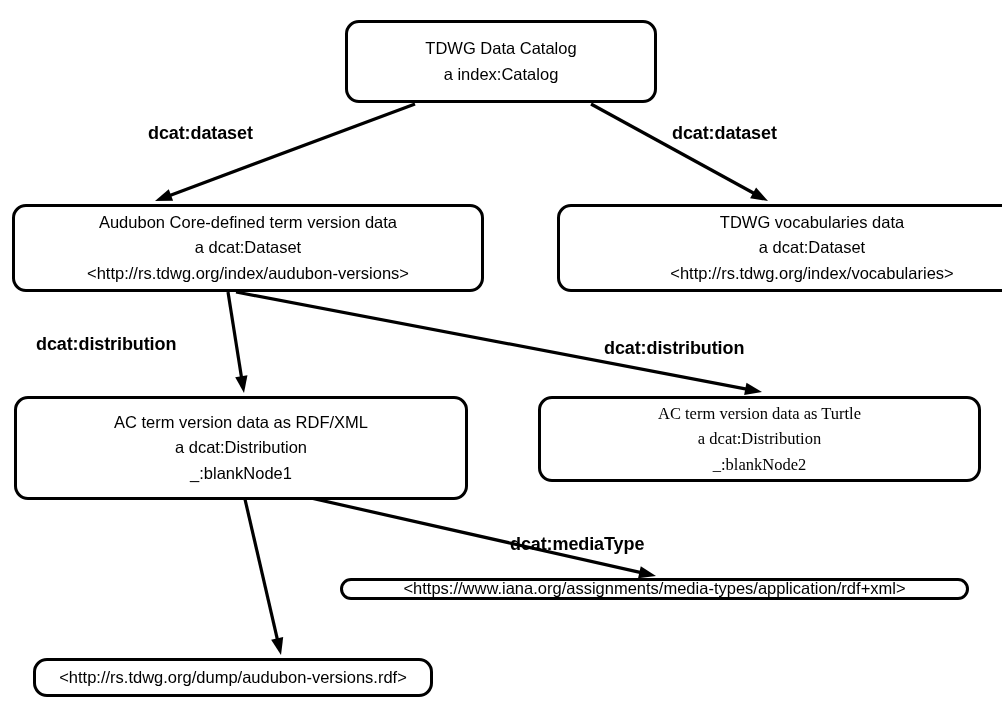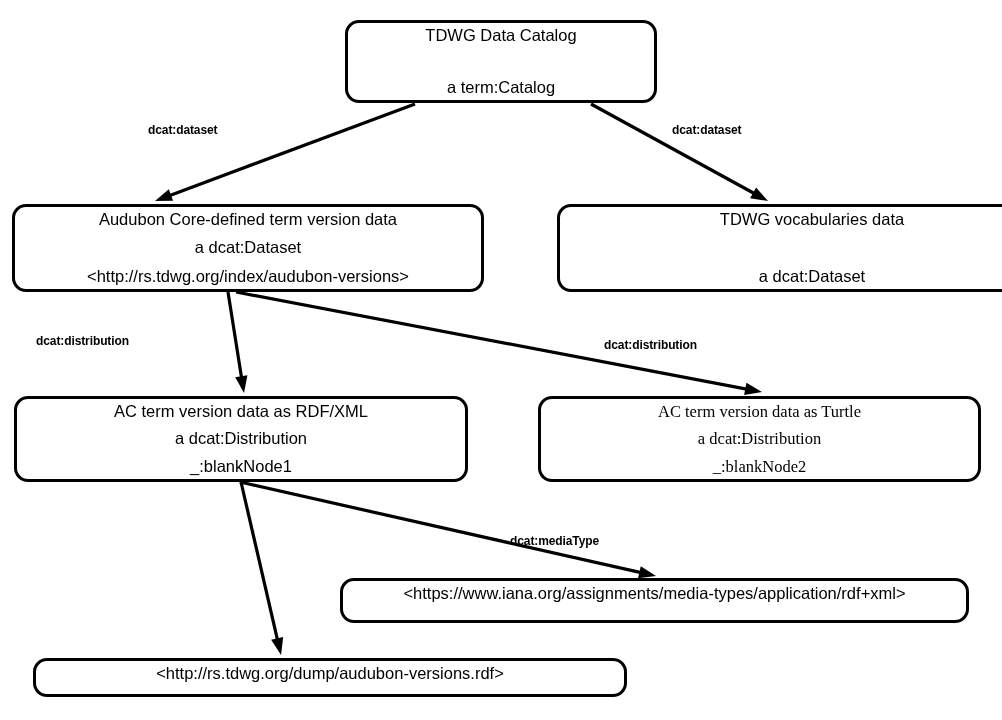--- a/index.html
+++ b/index.html
@@ -25,35 +25,35 @@
   }
   .node {
     position: absolute;
     box-sizing: border-box;
     border: 3px solid #000000;
     border-radius: 14px;
     background: #ffffff;
     display: flex;
     flex-direction: column;
     align-items: center;
-    justify-content: space-between;
+    justify-content: center;
     color: #000000;
     font-size: 16.5px;
     line-height: 1.52;
     text-align: center;
     white-space: nowrap;
   }
   .node .line {
     display: block;
   }
   .edge-label {
     position: absolute;
     font-family: "Liberation Sans", sans-serif;
     font-weight: bold;
-    font-size: 12px;
+    font-size: 18px;
     color: #000000;
     white-space: nowrap;
     letter-spacing: -0.1px;
   }
 </style>
 </head>
 <body>
 
 <div id="canvas">
   <svg id="edges" viewBox="0 0 1002 720" width="1002" height="720" xmlns="http://www.w3.org/2000/svg">
@@ -82,40 +82,41 @@
         <polygon points="656,576 638.0515458872928,578.3006509870132 640.7845654454486,566.2055857083659" fill="#000000"></polygon>
       </g>
     </svg>
 <div class="edge-label" style="left: 148px; top: 123px;">dcat:dataset</div>
     <div class="edge-label" style="left: 672px; top: 123px;">dcat:dataset</div>
     <div class="edge-label" style="left: 36px; top: 334px;">dcat:distribution</div>
     <div class="edge-label" style="left: 604px; top: 338px;">dcat:distribution</div>
     <div class="edge-label" style="left: 510px; top: 534px;">dcat:mediaType</div>
     <div class="node" style="left: 345px; top: 20px; width: 312px; height: 83px;">
       <span class="line">TDWG Data Catalog</span>
-      <span class="line">a term:Catalog</span>
+      <span class="line">a index:Catalog</span>
     </div>
     <div class="node" style="left: 12px; top: 204px; width: 472px; height: 88px;">
       <span class="line">Audubon Core-defined term version data</span>
       <span class="line">a dcat:Dataset</span>
       <span class="line">&lt;http://rs.tdwg.org/index/audubon-versions&gt;</span>
     </div>
     <div class="node" style="left: 557px; top: 204px; width: 510px; height: 88px;">
       <span class="line">TDWG vocabularies data</span>
       <span class="line">a dcat:Dataset</span>
+      <span class="line">&lt;http://rs.tdwg.org/index/vocabularies&gt;</span>
     </div>
-    <div class="node" style="left: 14px; top: 396px; width: 454px; height: 86px;">
+    <div class="node" style="left: 14px; top: 396px; width: 454px; height: 104px;">
       <span class="line">AC term version data as RDF/XML</span>
       <span class="line">a dcat:Distribution</span>
       <span class="line">_:blankNode1</span>
     </div>
     <div class="node" style="left: 538px; top: 396px; width: 443px; height: 86px; font-family: Liberation Serif, serif;">
       <span class="line">AC term version data as Turtle</span>
       <span class="line">a dcat:Distribution</span>
       <span class="line">_:blankNode2</span>
     </div>
-    <div class="node" style="left: 340px; top: 578px; width: 629px; height: 45px;">
+    <div class="node" style="left: 340px; top: 578px; width: 629px; height: 22px;">
       <span class="line">&lt;https://www.iana.org/assignments/media-types/application/rdf+xml&gt;</span>
     </div>
-    <div class="node" style="left: 33px; top: 658px; width: 594px; height: 39px;">
+    <div class="node" style="left: 33px; top: 658px; width: 400px; height: 39px;">
       <span class="line">&lt;http://rs.tdwg.org/dump/audubon-versions.rdf&gt;</span>
     </div>
   </div>
 
 </body></html>

